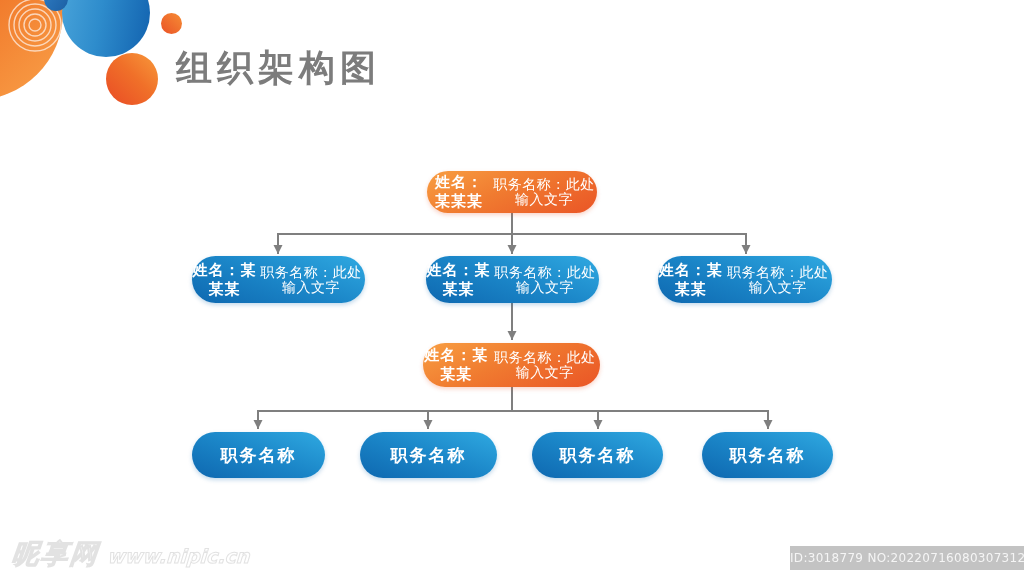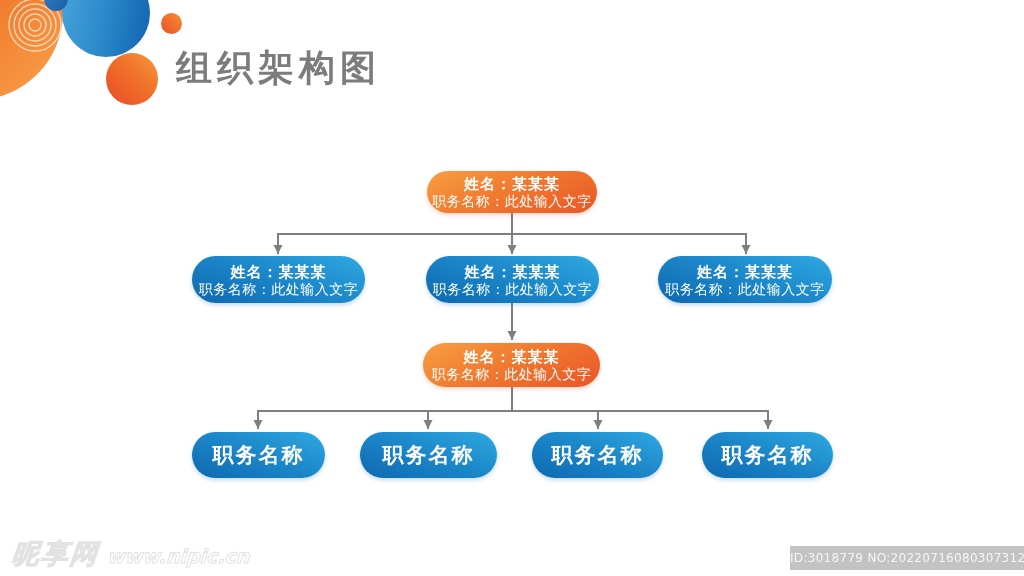--- a/index.html
+++ b/index.html
@@ -54,37 +54,37 @@
     z-index: 5;
     white-space: nowrap;
   }
 
   
   .node {
     position: absolute;
     border-radius: 26px;
     color: #ffffff;
     display: flex;
-    flex-direction: column;
+    flex-direction: row;
     align-items: center;
     justify-content: center;
     text-align: center;
     z-index: 6;
   }
   .node-orange {
     background: linear-gradient(155deg, #f89e42 0%, #f07b30 45%, #ea5526 100%);
     box-shadow: 0 2px 4px rgba(234, 85, 38, 0.25);
   }
   .node-blue {
     background: linear-gradient(200deg, #2fa9e1 0%, #1b86c8 50%, #0e68b0 100%);
     box-shadow: 0 2px 4px rgba(14, 104, 176, 0.25);
   }
   .node-name  { font-size: 15px; font-weight: bold; line-height: 19px; letter-spacing: 1px; }
   .node-role  { font-size: 14px; line-height: 15px; letter-spacing: 0.5px; }
-  .node-label { font-size: 21px; font-weight: bold; letter-spacing: 2px; }
+  .node-label { font-size: 17px; font-weight: bold; letter-spacing: 2px; }
 
   .n-root { left: 427px; top: 171px; width: 170px; height: 42px; }
   .n-l2-0 { left: 192px; top: 256px; width: 173px; height: 47px; }
   .n-l2-1 { left: 426px; top: 256px; width: 173px; height: 47px; }
   .n-l2-2 { left: 658px; top: 256px; width: 174px; height: 47px; }
   .n-l3   { left: 423px; top: 343px; width: 177px; height: 44px; }
   .n-l4-0 { left: 192px; top: 432px; width: 133px; height: 46px; }
   .n-l4-1 { left: 360px; top: 432px; width: 137px; height: 46px; }
   .n-l4-2 { left: 532px; top: 432px; width: 131px; height: 46px; }
   .n-l4-3 { left: 702px; top: 432px; width: 131px; height: 46px; }

